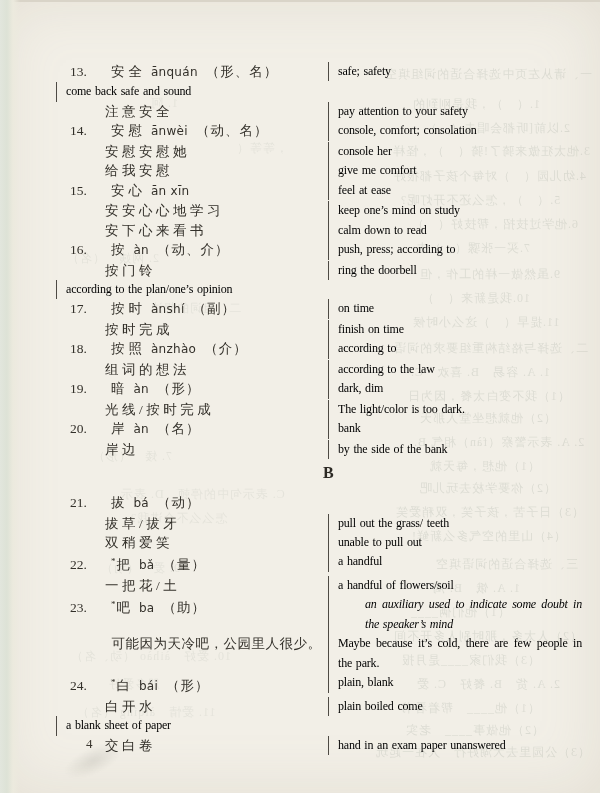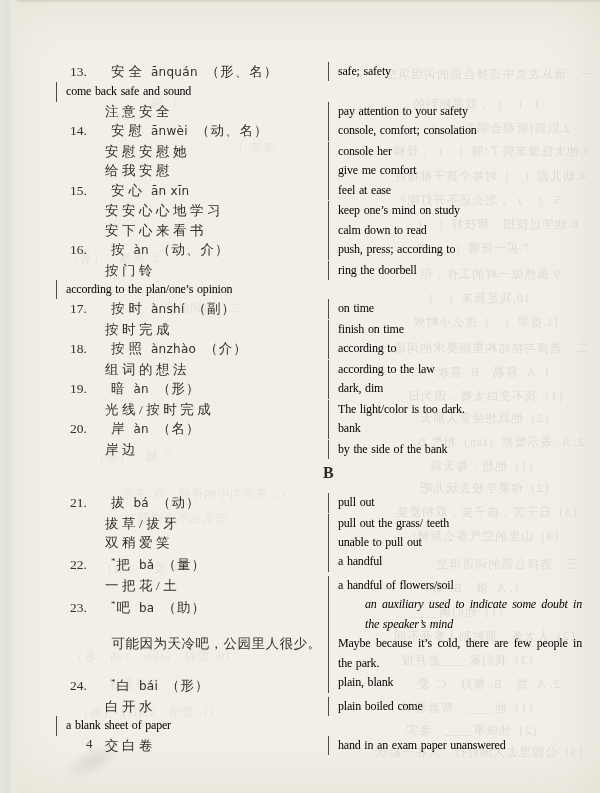--- a/index.html
+++ b/index.html
@@ -204,21 +204,20 @@
         <div class="cell-left entry"><span class="num">20.</span><span class="word">岸</span><span class="pinyin">àn</span><span class="pos">（名）</span></div>
         <div class="cell-right">bank</div>
       </div>
       <div class="row">
         <div class="cell-left example">岸边</div>
         <div class="cell-right">by the side of the bank</div>
       </div>
       <div class="section-label">B</div>
       <div class="row">
         <div class="cell-left entry"><span class="num">21.</span><span class="word">拔</span><span class="pinyin">bá</span><span class="pos">（动）</span></div>
-        <div class="cell-right">pull out</div>
       </div>
       <div class="row">
         <div class="cell-left example">拔草/拔牙</div>
         <div class="cell-right">pull out the grass/ teeth</div>
       </div>
       <div class="row">
         <div class="cell-left example">双稍爱笑</div>
         <div class="cell-right">unable to pull out</div>
       </div>
       <div class="row">

